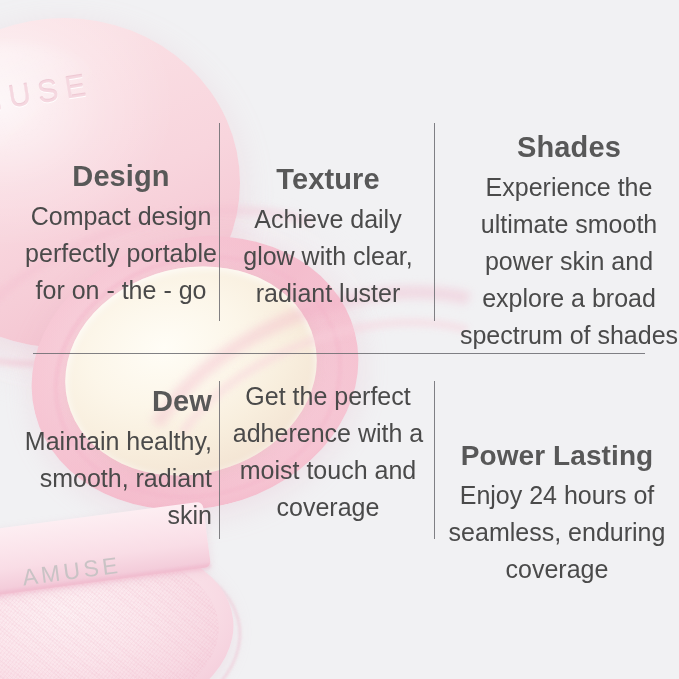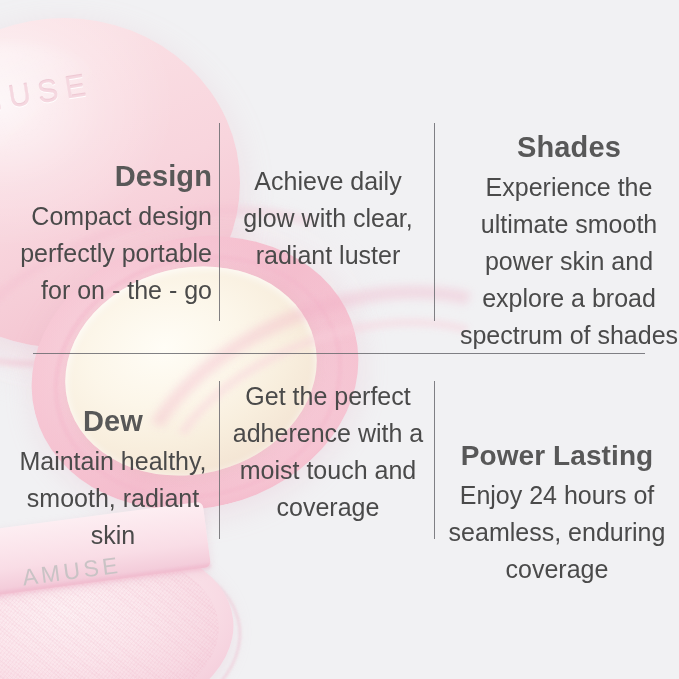--- a/index.html
+++ b/index.html
@@ -318,25 +318,25 @@
   }
   .cell p {
     margin: 0;
     font-size: 25px;
     font-weight: 400;
     color: #4a4a4a;
     line-height: 1.48;
   }
 
   
-  .cell-design  { left: 8px;   top: 160px; width: 210px; text-align: right; }
+  .cell-design  { left: 16px;   top: 160px; width: 210px; }
   .cell-texture { left: 224px; top: 163px; width: 208px; }
   .cell-shades  { left: 452px; top: 131px; width: 234px; }
   
-  .cell-dew     { left: 8px;   top: 405px; width: 210px; }
+  .cell-dew     { left: 8px;   top: 385px; width: 210px; text-align: right; }
   .cell-cover   { left: 224px; top: 378px; width: 208px; }
   .cell-power   { left: 440px; top: 392px; width: 234px; }
 
   .cell-power h3 { font-size: 28px; margin-top: 48px; }
 </style>
 </head>
 <body>
 
 <div id="canvas">
 
@@ -371,20 +371,21 @@
   <div class="rule-v rule-v-bot-2"></div>
 
   <div class="grid">
 
     <div class="cell cell-design">
       <h3>Design</h3>
       <p>Compact design perfectly portable for on - the - go</p>
     </div>
 
     <div class="cell cell-texture">
+      <h3>Texture</h3>
       <p>Achieve daily glow with clear, radiant luster</p>
     </div>
 
     <div class="cell cell-shades">
       <h3>Shades</h3>
       <p>Experience the ultimate smooth power skin and explore a broad spectrum of shades</p>
     </div>
 
     <div class="cell cell-dew">
       <h3>Dew</h3>

